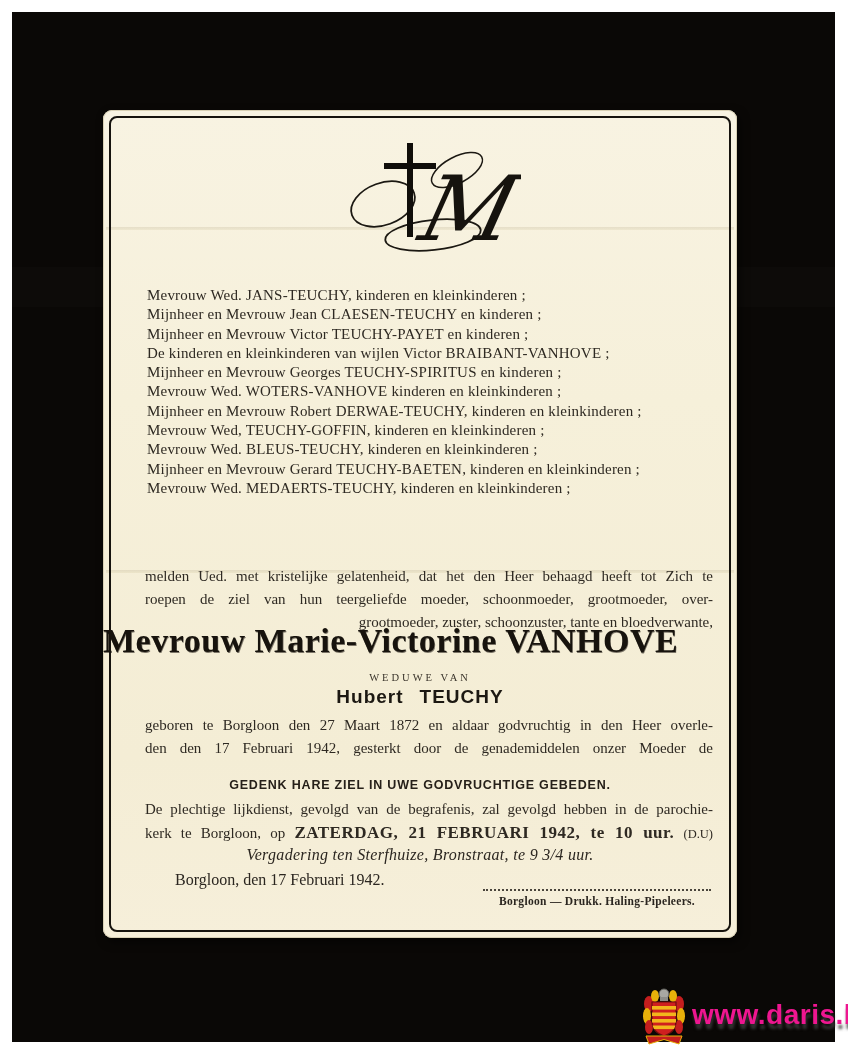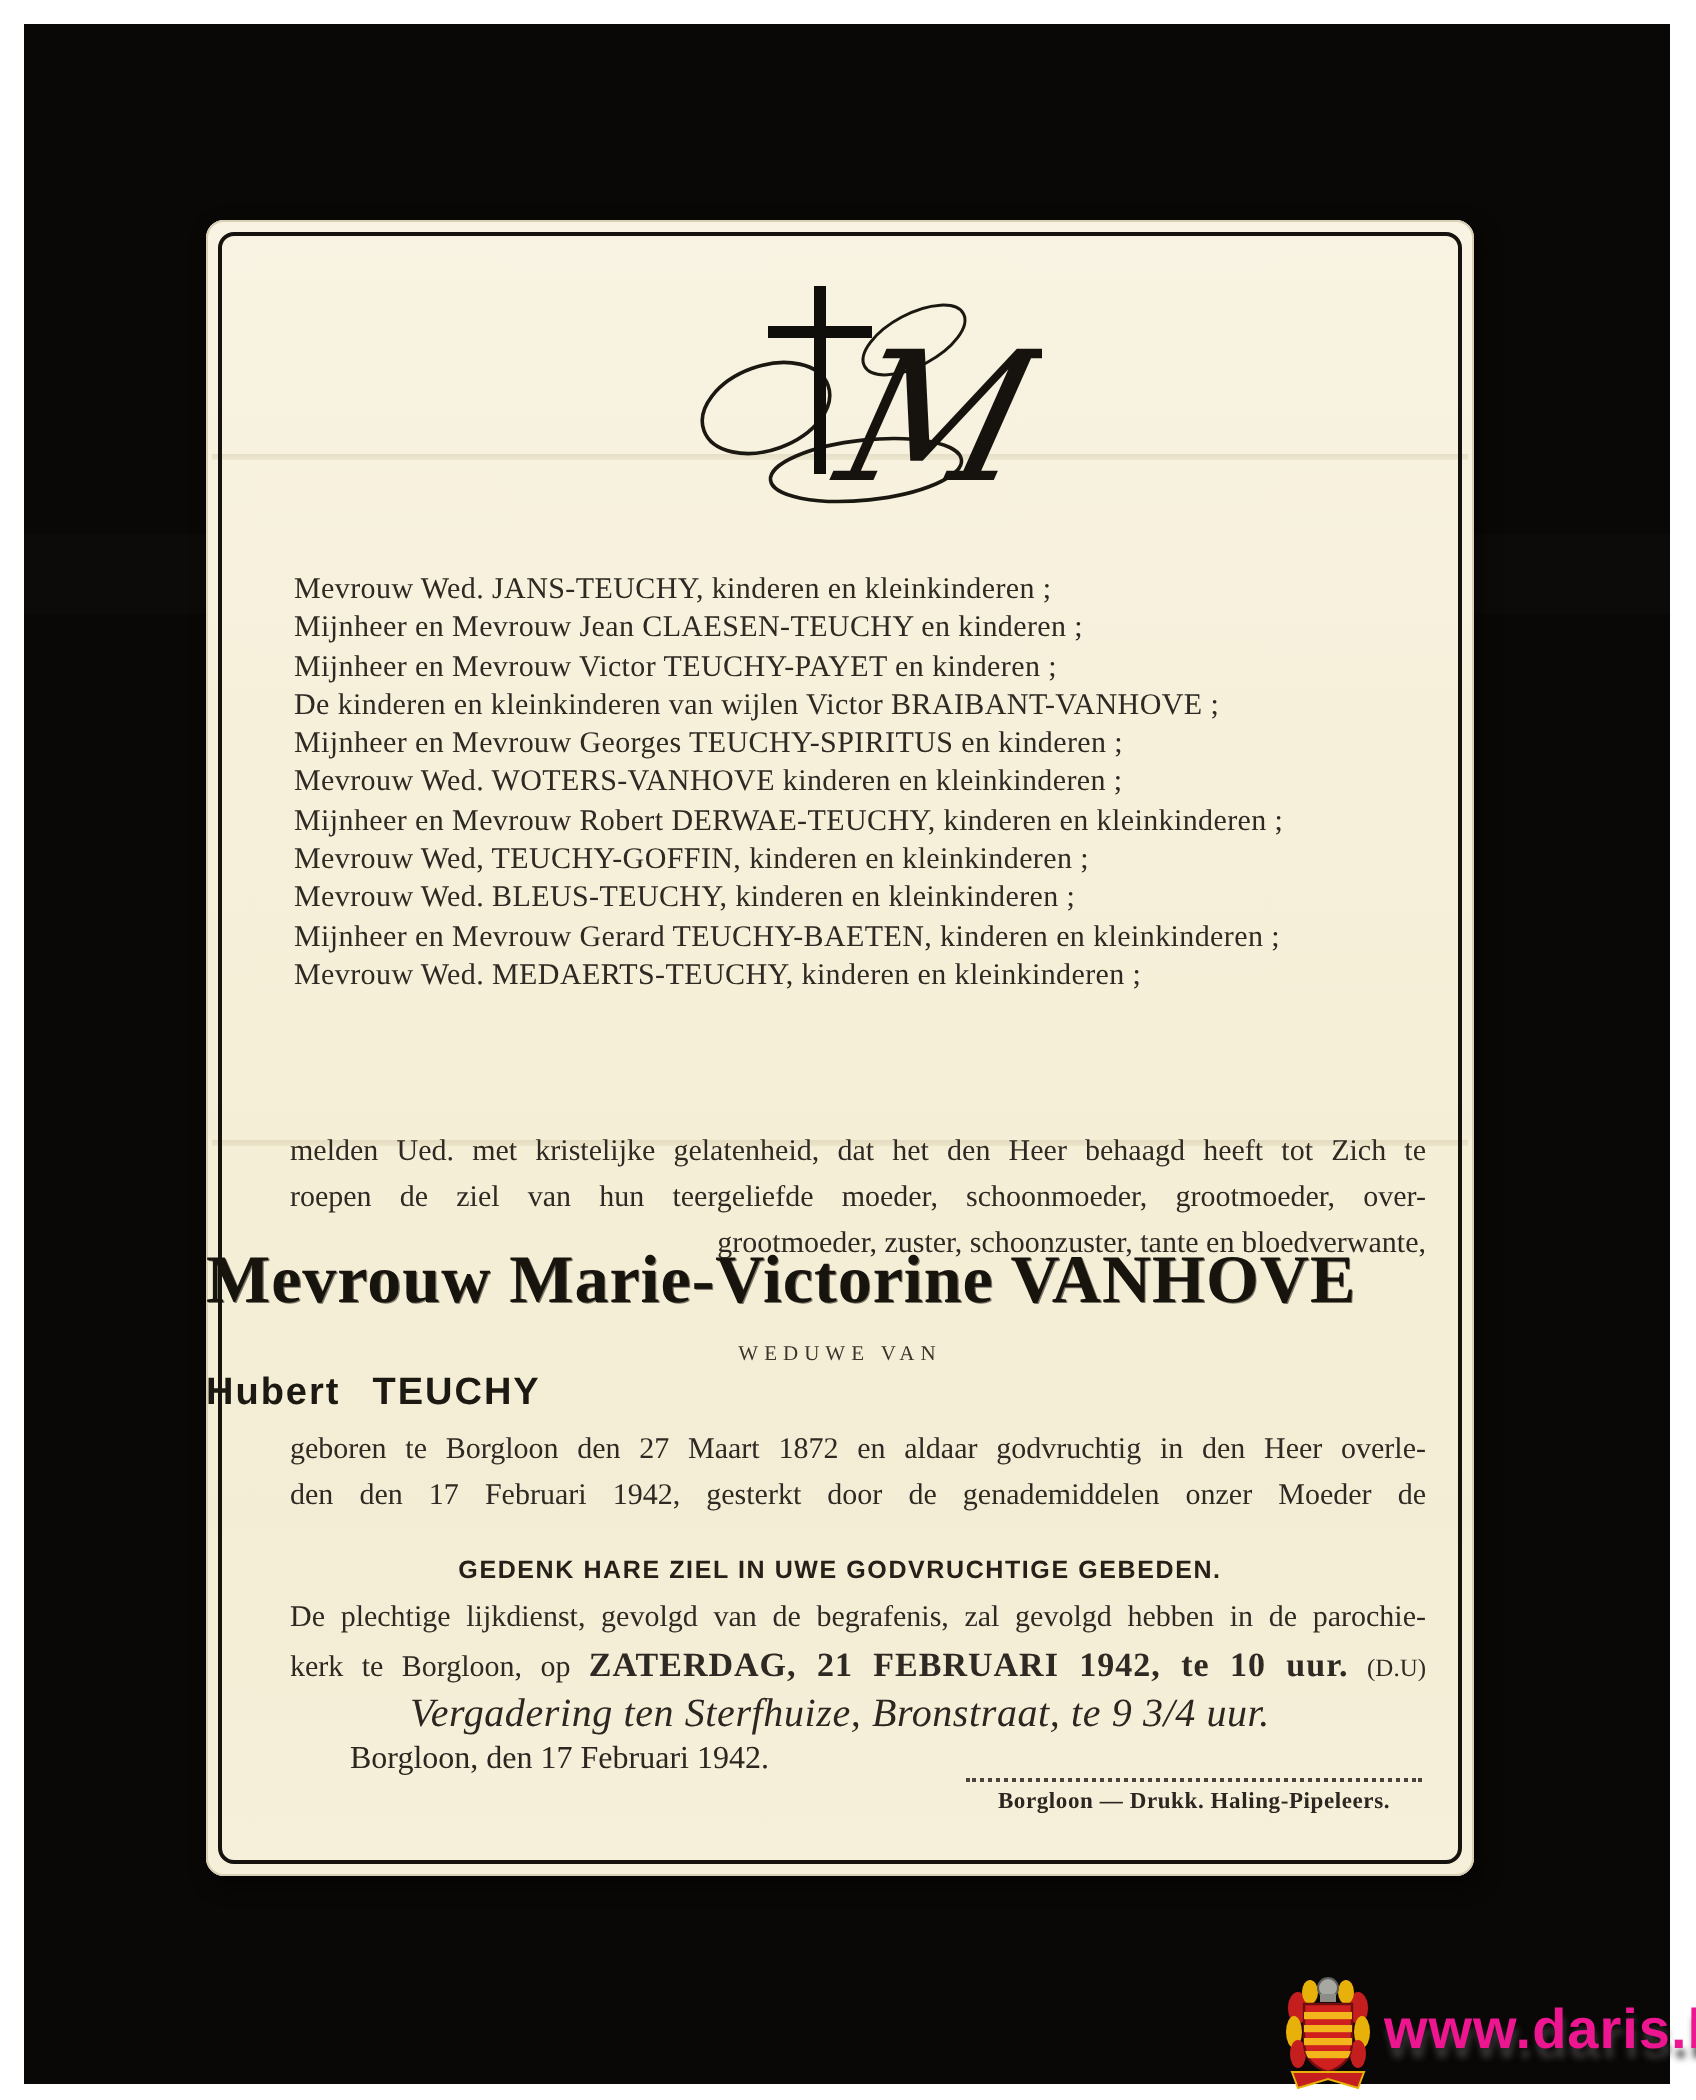--- a/index.html
+++ b/index.html
@@ -22,33 +22,33 @@
   .para{position:absolute;left:42px;width:568px;font-size:15px;color:#2e2922;}
   .jline{text-align:justify;text-align-last:justify;line-height:23px;}
   .nline{text-align:right;line-height:23px;}
   .announce{top:455px;}
   .deceased{position:absolute;left:0;top:512px;width:100%;text-align:left;
         font-size:34px;font-weight:bold;color:#17130d;letter-spacing:0.5px;
         font-family:"Liberation Serif","DejaVu Serif",serif;
         text-shadow:0.6px 0.6px 0 rgba(23,19,13,0.55);}
   .widow{position:absolute;left:0;top:562px;width:100%;text-align:center;
         font-size:10.5px;letter-spacing:3px;color:#3a342b;}
-  .husband{position:absolute;left:0;top:576px;width:100%;text-align:left;
+  .husband{position:absolute;left:0;top:576px;width:100%;text-align:center;
         font-size:19px;font-weight:bold;color:#1c1812;
         font-family:"Liberation Sans","DejaVu Sans",sans-serif;letter-spacing:1px;}
   .husband .first{margin-right:16px;}
   .life{top:604px;line-height:22px;}
   .prayer{position:absolute;left:0;top:668px;width:100%;text-align:center;
         font-size:12.5px;font-weight:bold;letter-spacing:0.8px;color:#262019;
         font-family:"Liberation Sans","DejaVu Sans",sans-serif;}
   .service{top:688px;}
   .service .bold{font-weight:bold;font-size:17px;letter-spacing:0.5px;}
   .service .note{font-size:12.5px;}
   .gathering{position:absolute;left:0;top:736px;width:100%;text-align:center;
-        font-style:italic;font-size:20px;color:#2b2620;letter-spacing:0.3px;}
+        font-style:italic;font-size:16px;color:#2b2620;letter-spacing:0.3px;}
   .dateline{position:absolute;left:72px;top:761px;font-size:16px;color:#2b2620;}
   .printerbox{position:absolute;left:380px;top:779px;width:228px;border-top:2px dotted #4a453c;
         text-align:center;}
   .printerbox .ptext{margin-top:4px;font-size:11.5px;font-weight:bold;color:#2b2620;letter-spacing:0.3px;}
   .watermark{position:absolute;left:642px;top:986px;display:flex;align-items:flex-start;z-index:5;}
   .wm-text{margin-left:6px;margin-top:13px;font-family:"Liberation Sans","DejaVu Sans",sans-serif;
         font-weight:bold;font-size:28px;color:#ee1690;letter-spacing:0.5px;
         text-shadow:1px 5px 3px rgba(60,60,60,0.85);}
   .dot{position:absolute;left:146px;top:27px;width:3px;height:3px;background:#fff;border-radius:50%;}
 </style>

